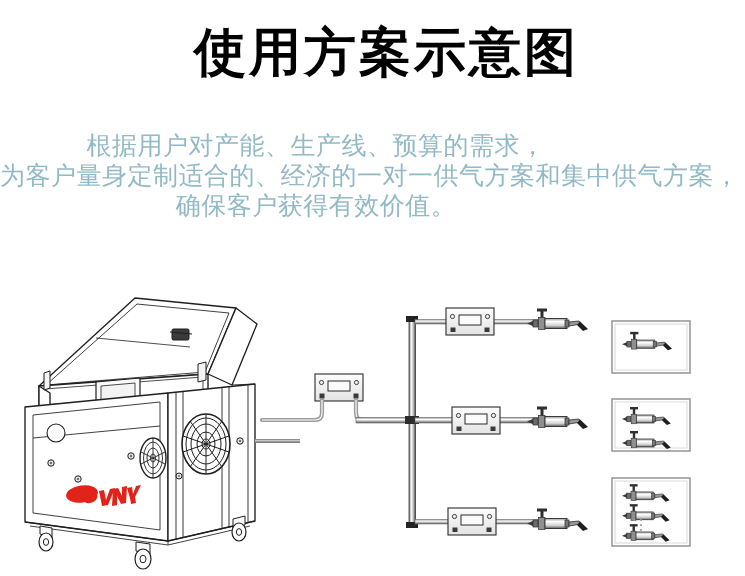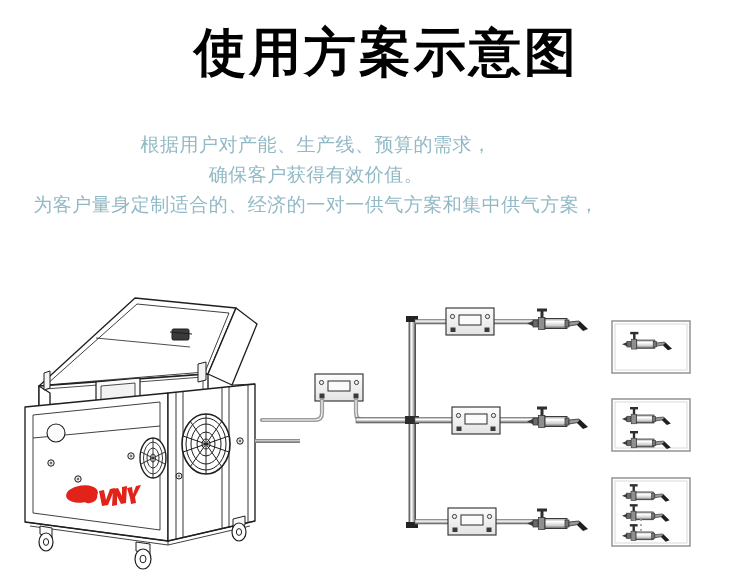--- a/index.html
+++ b/index.html
@@ -36,21 +36,21 @@
     color: #000000;
     white-space: nowrap;
   }
   .subcopy {
     position: absolute;
     left: 0;
     top: 130px;
     width: 632px;
     text-align: center;
     color: #92b9c6;
-    font-size: 19px;
+    font-size: 25px;
     line-height: 30px;
     letter-spacing: 0.5px;
   }
   .subcopy div { white-space: nowrap; }
 
   
   #illo {
     position: absolute;
     left: 0;
     top: 276px;
@@ -61,22 +61,22 @@
 </style>
 </head>
 <body>
 
 <div id="page">
 
   <div class="heading">使用方案示意图</div>
 
   <div class="subcopy">
     <div>根据用户对产能、生产线、预算的需求，</div>
+    <div>为客户量身定制适合的、经济的一对一供气方案和集中供气方案，</div>
     <div>确保客户获得有效价值。</div>
-    <div>为客户量身定制适合的、经济的一对一供气方案和集中供气方案，</div>
   </div>
 
   <div id="illo">
     <svg width="745" height="300" viewBox="0 0 745 300" xmlns="http://www.w3.org/2000/svg">
 
       <defs>
         <linearGradient id="pipeH" x1="0" y1="0" x2="0" y2="1">
           <stop offset="0%" stop-color="#8a8a8a"></stop>
           <stop offset="35%" stop-color="#ffffff"></stop>
           <stop offset="65%" stop-color="#b8b8b8"></stop>

